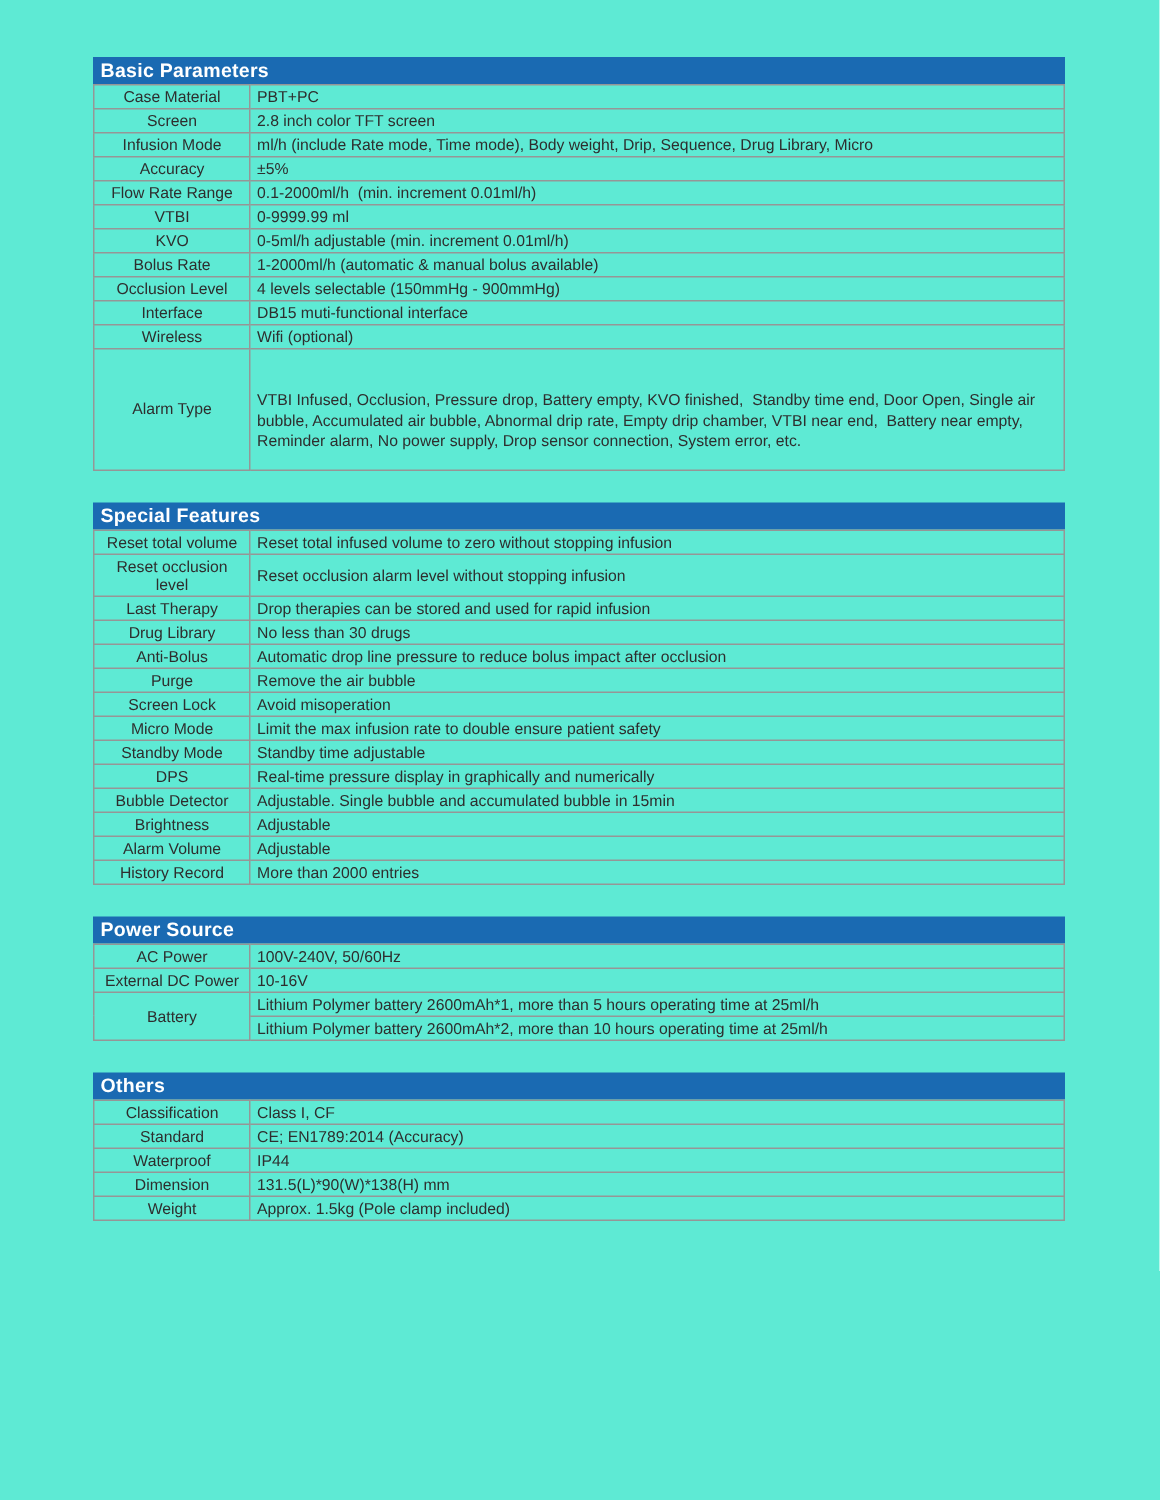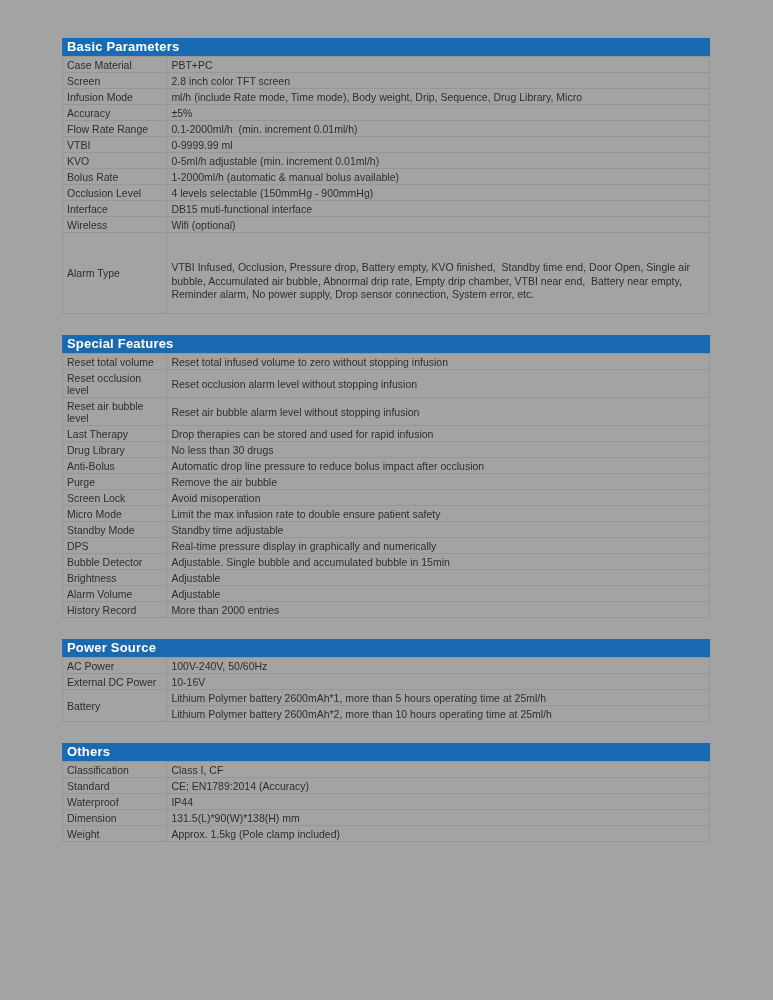--- a/index.html
+++ b/index.html
@@ -8,21 +8,21 @@
     background: #ffffff;
     width: 773px;
     height: 1000px;
     font-family: "Liberation Sans", sans-serif;
     -webkit-font-smoothing: antialiased;
   }
   .page {
     position: relative;
     width: 773px;
     height: 1000px;
-    background: #a3a3a3;
+    background: #5eead4;
     overflow: hidden;
   }
   .doc {
     position: absolute;
     left: 62px;
     top: 38px;
     width: 648px;
   }
   .spec-section {
     margin-bottom: 21px;
@@ -53,20 +53,21 @@
     padding: 2px 4px 1px 4px;
     vertical-align: middle;
     white-space: pre-wrap;
     overflow: hidden;
   }
   table.spec-table tr {
     height: 16px;
   }
   td.label-cell {
     width: 101px;
+    text-align: center;
   }
   td.value-cell {
     width: 525px;
   }
   td.value-cell.tall {
     padding-top: 28px;
     padding-bottom: 11px;
     line-height: 13.5px;
   }
 </style>
@@ -136,24 +137,20 @@
           <tbody>
             <tr>
               <td class="label-cell">Reset total volume</td>
               <td class="value-cell">Reset total infused volume to zero without stopping infusion</td>
             </tr>
             <tr>
               <td class="label-cell">Reset occlusion level</td>
               <td class="value-cell">Reset occlusion alarm level without stopping infusion</td>
             </tr>
             <tr>
-              <td class="label-cell">Reset air bubble level</td>
-              <td class="value-cell">Reset air bubble alarm level without stopping infusion</td>
-            </tr>
-            <tr>
               <td class="label-cell">Last Therapy</td>
               <td class="value-cell">Drop therapies can be stored and used for rapid infusion</td>
             </tr>
             <tr>
               <td class="label-cell">Drug Library</td>
               <td class="value-cell">No less than 30 drugs</td>
             </tr>
             <tr>
               <td class="label-cell">Anti-Bolus</td>
               <td class="value-cell">Automatic drop line pressure to reduce bolus impact after occlusion</td>

